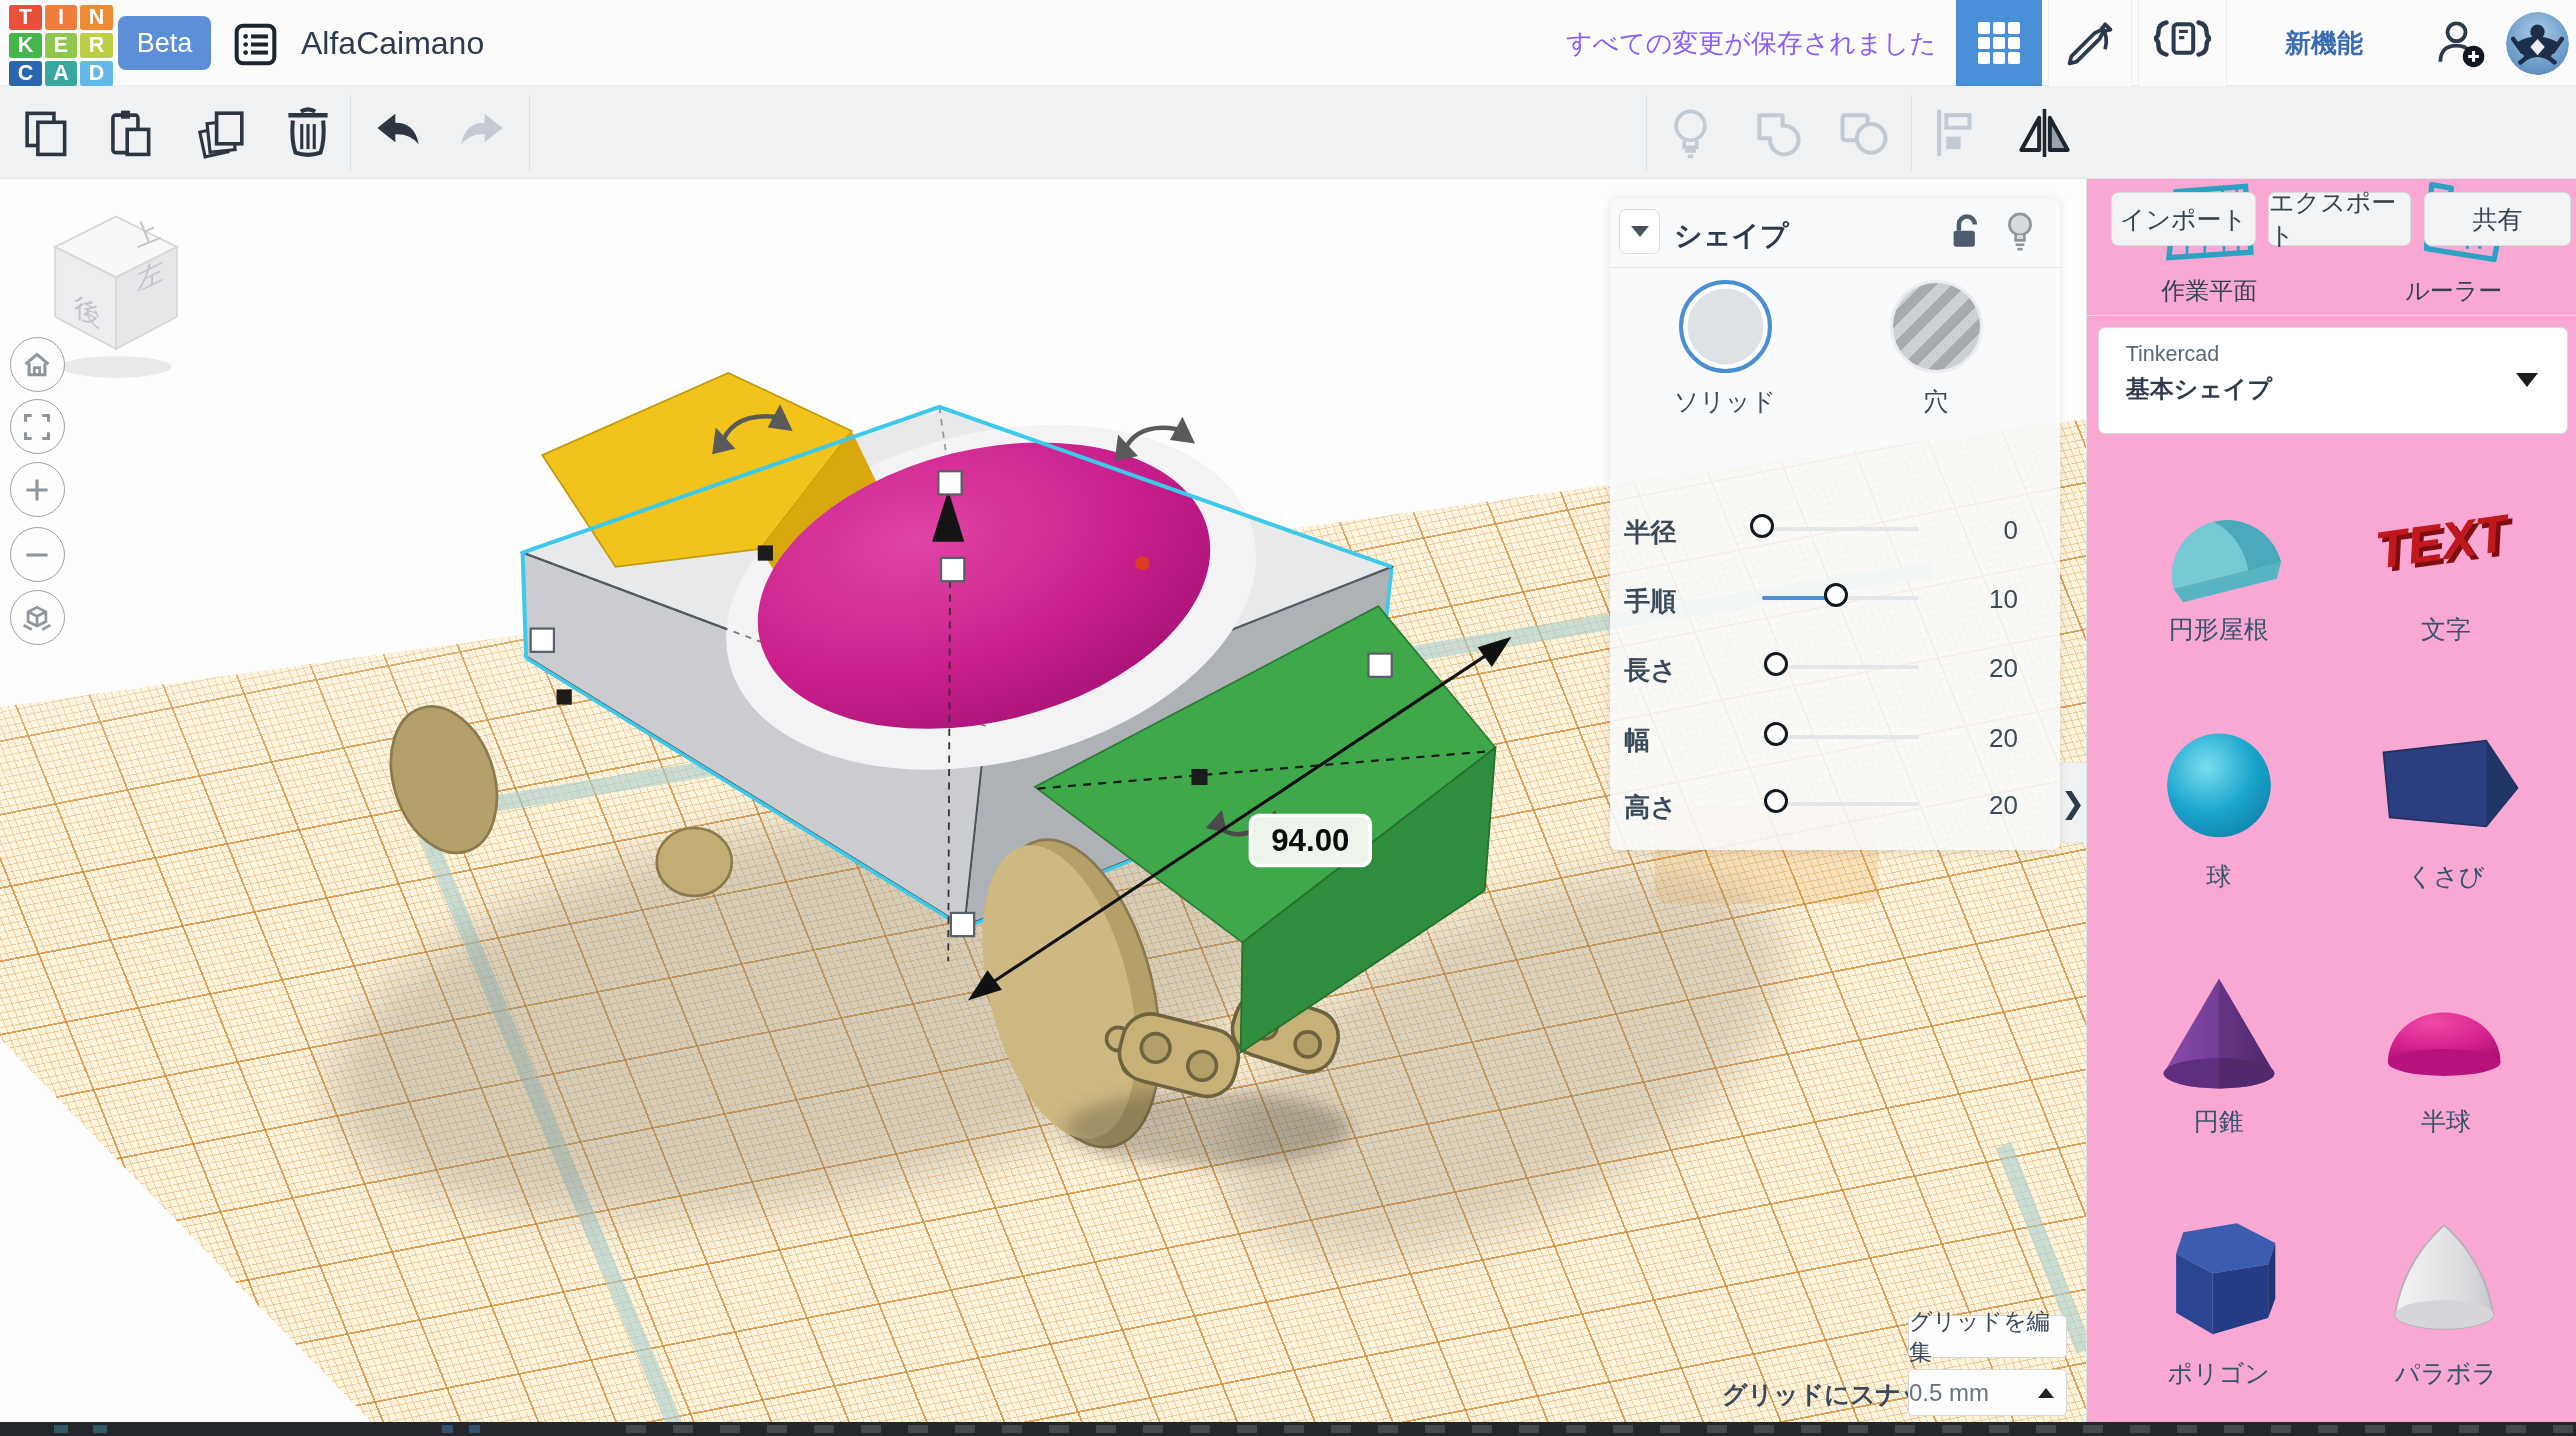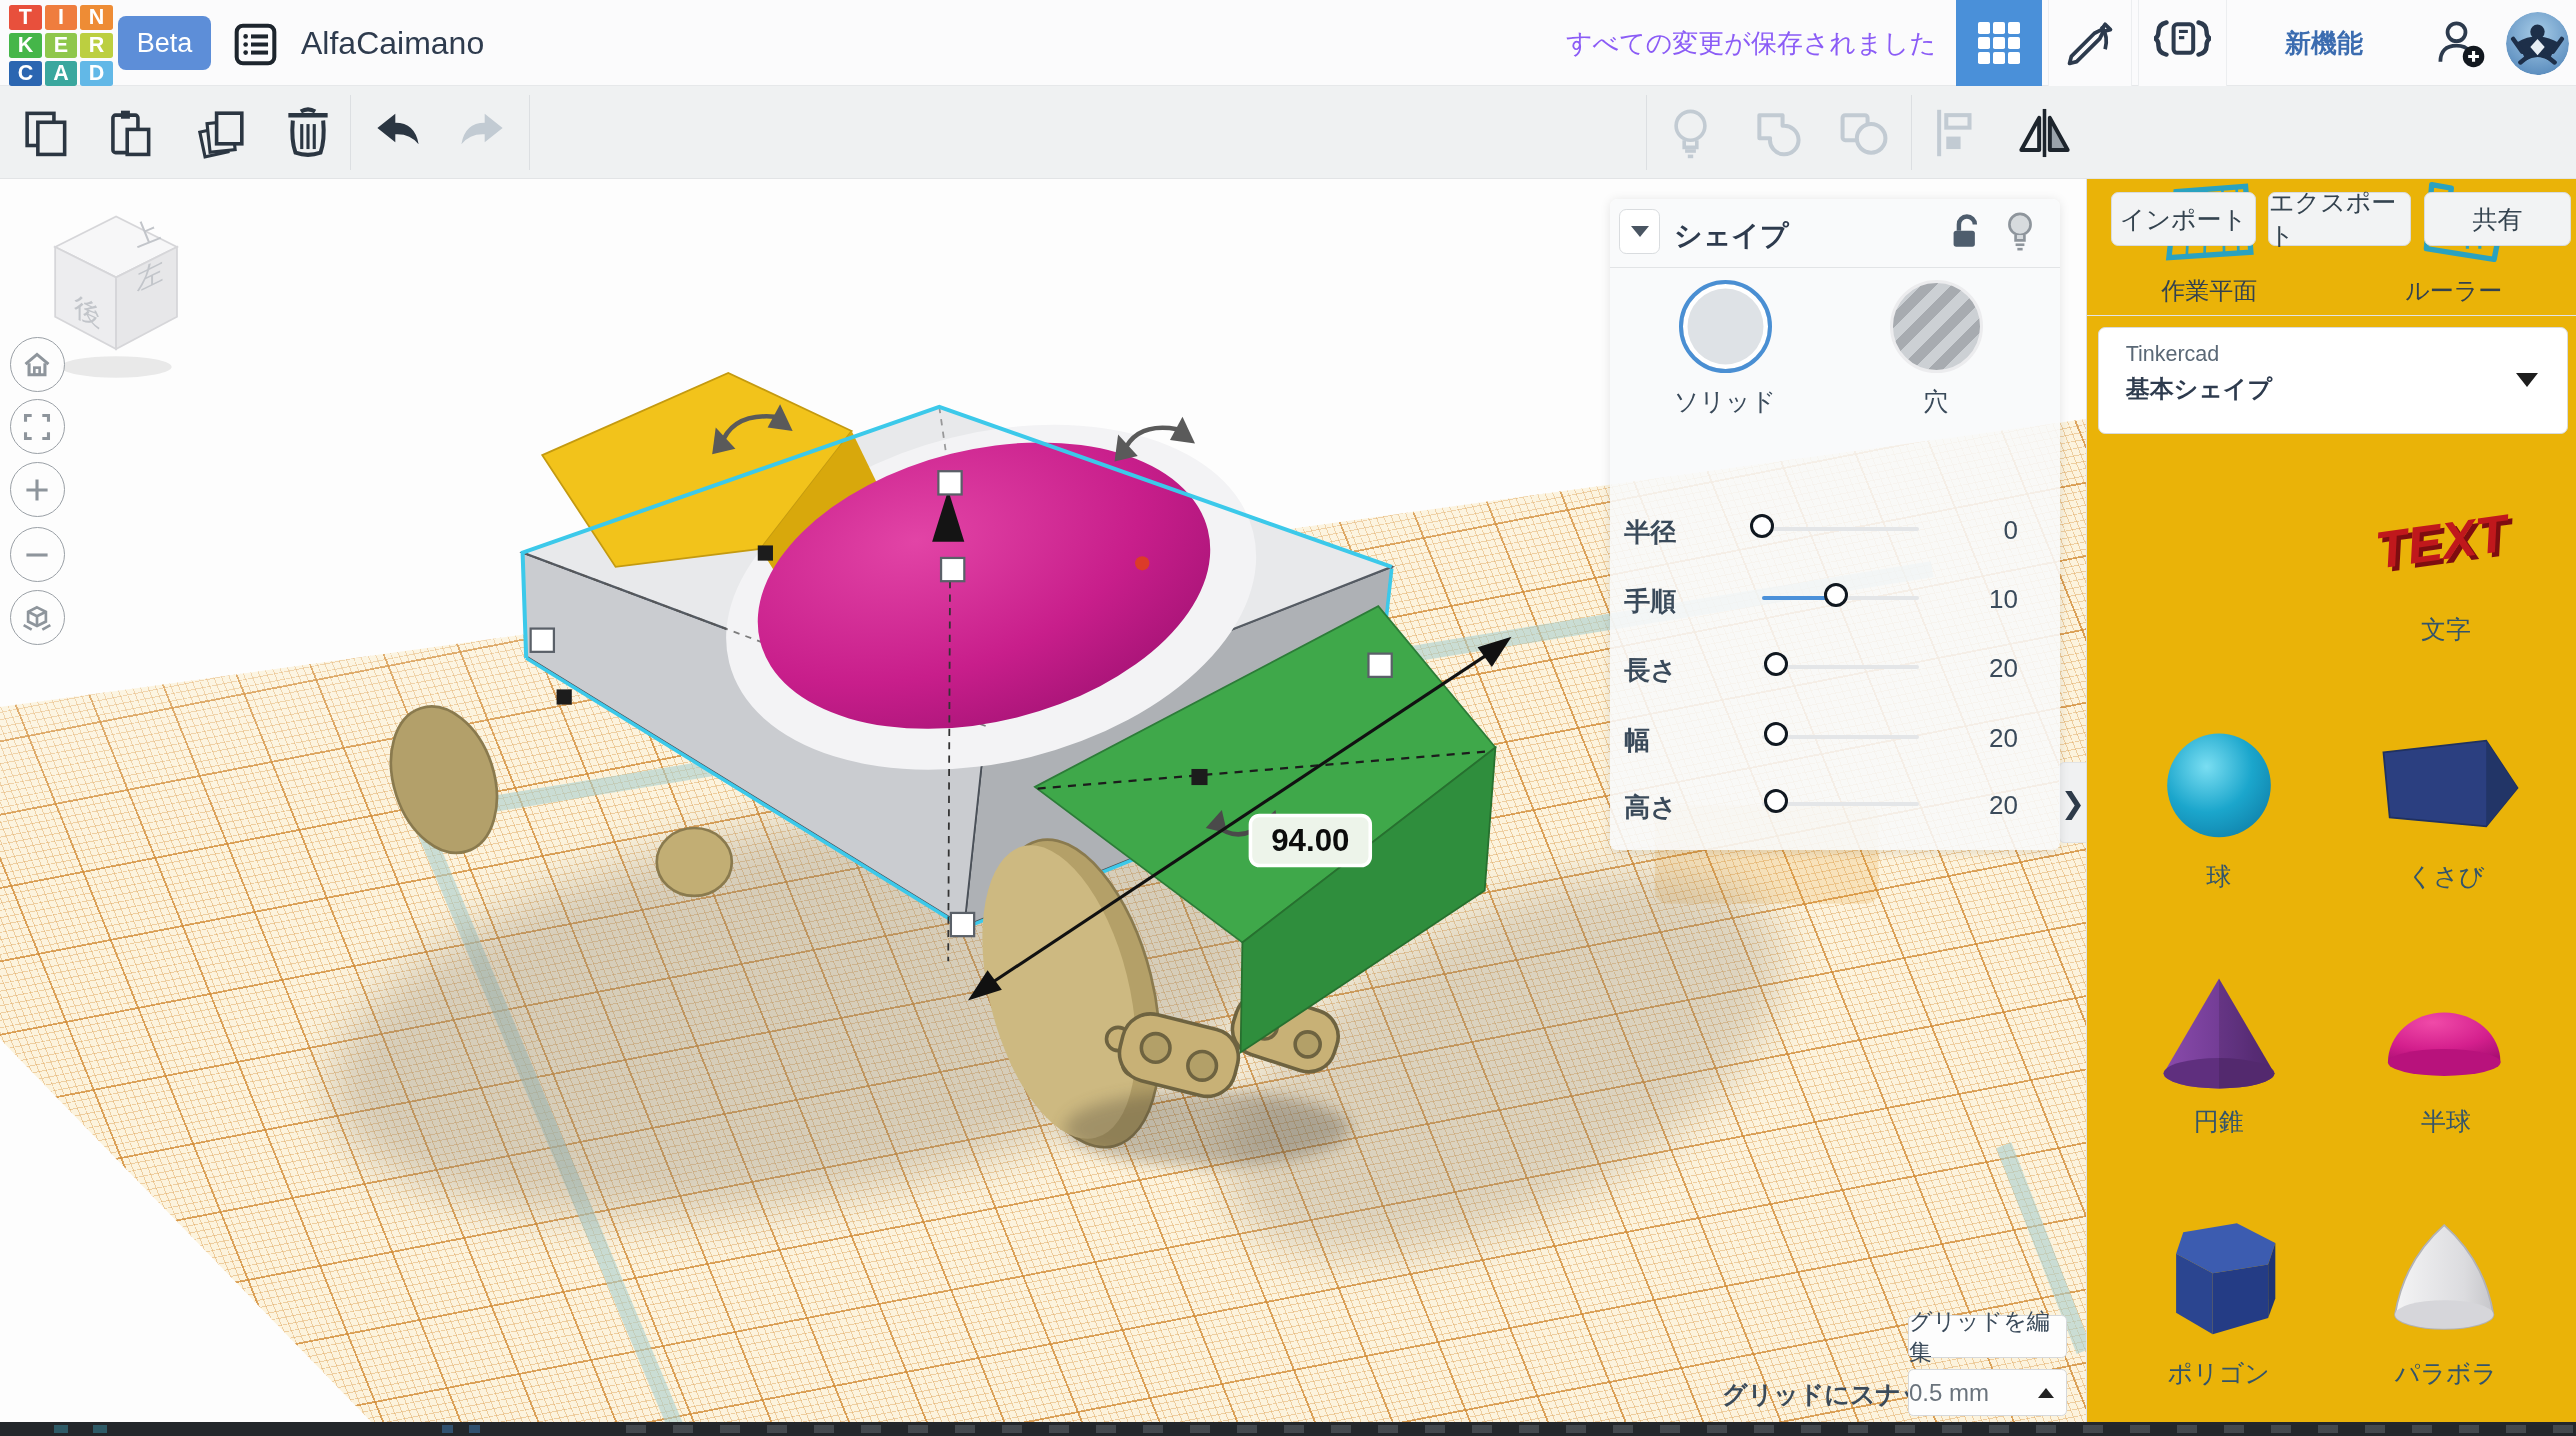--- a/index.html
+++ b/index.html
@@ -67,21 +67,21 @@
   .mat-circle.hole { background:repeating-linear-gradient(135deg,#a7abb0 0 10.7px,#ccd0d4 10.7px 21.5px); border:3.6px solid #ececee; }
   .mat-label { margin-top:12.5px; font-size:25px; color:#3a4a5a; }
   .slider-row { position:absolute; left:0; width:100%; height:36px; }
   .slider-label { position:absolute; left:14.3px; top:3.6px; font-size:26px; font-weight:600; color:#3a4a5a; }
   .slider-track { position:absolute; left:152px; top:15px; width:157px; height:4.5px; background:#e4e6e8; border-radius:2.7px; cursor:pointer; }
   .slider-fill { position:absolute; left:0; top:0; height:4.5px; background:#4a90d9; border-radius:2.7px; }
   .slider-handle { position:absolute; top:-12.5px; width:24px; height:24px; background:#fff; border:3.6px solid #101820; border-radius:50%; transform:translateX(-50%); cursor:pointer; }
   .slider-value { position:absolute; left:340px; top:3.6px; width:68px; text-align:right; font-size:26px; color:#3a4a5a; }
 
   
-  .sidebar { position:absolute; left:2086px; top:179px; width:490px; height:1258px; background:#eab308; border-left:0.9px solid #dfe1e4; z-index:30; }
+  .sidebar { position:absolute; left:2086px; top:179px; width:490px; height:1258px; background:#f9a8d4; border-left:0.9px solid #dfe1e4; z-index:30; }
   .side-util { position:absolute; top:0; width:50%; height:134px; text-align:center; cursor:pointer; }
   .side-util .lbl { margin-top:7.2px; font-size:24px; color:#33424f; }
   .side-divider { position:absolute; left:0; top:136px; width:100%; height:0.9px; background:#e2e4e6; }
   .lib-select { position:absolute; left:10.7px; top:148px; width:470px; height:107px; background:#fff; border:1.8px solid #d8dbde; border-radius:7.2px; cursor:pointer; }
   .lib-brand { position:absolute; left:27px; top:14.3px; font-size:21.5px; color:#5a6876; }
   .lib-name { position:absolute; left:27px; top:45px; font-size:24px; font-weight:bold; color:#2e3b4e; }
   .lib-caret { position:absolute; right:29px; top:45px; width:0; height:0; border-left:11.6px solid transparent; border-right:11.6px solid transparent; border-top:14.3px solid #1d1d1d; }
   .shape-item { position:absolute; width:224px; text-align:center; cursor:pointer; }
   .shape-item .lbl { font-size:25px; color:#33546b; margin-top:1.8px; }
 
@@ -497,20 +497,30 @@
       <div class="lbl">ルーラー</div>
     </div>
     <div class="side-divider"></div>
 
     <div class="lib-select">
       <span class="lib-brand">Tinkercad</span>
       <span class="lib-name">基本シェイプ</span>
       <span class="lib-caret"></span>
     </div>
 
+    <div class="shape-item" style="left:19.7px; top:295px">
+      <svg width="170" height="134" viewBox="0 0 190 150">
+        <g transform="rotate(-14 95 85)">
+          <path d="M35,115 A62,62 0 0 1 159,115 Z" fill="#74c9d2"></path>
+          <path d="M97,53 A62,62 0 0 1 159,115 L120,124 A62,70 0 0 0 97,53 Z" fill="#4aa9ba"></path>
+          <path d="M35,115 L159,115 L150,132 L42,132 Z" fill="#57b4c2"></path>
+        </g>
+      </svg>
+      <div class="lbl">円形屋根</div>
+    </div>
     <div class="shape-item" style="left:247px; top:295px">
       <svg width="170" height="134" viewBox="0 0 190 150">
         <text x="20" y="100" font-size="58" font-weight="bold" font-style="italic" fill="#7e0d10" transform="rotate(-8 95 75)">TEXT</text>
         <text x="16" y="95" font-size="58" font-weight="bold" font-style="italic" fill="#c0181c" transform="rotate(-8 95 75)">TEXT</text>
       </svg>
       <div class="lbl">文字</div>
     </div>
     <div class="shape-item" style="left:19.7px; top:542px">
       <svg width="170" height="134" viewBox="0 0 190 150">
         <defs>

